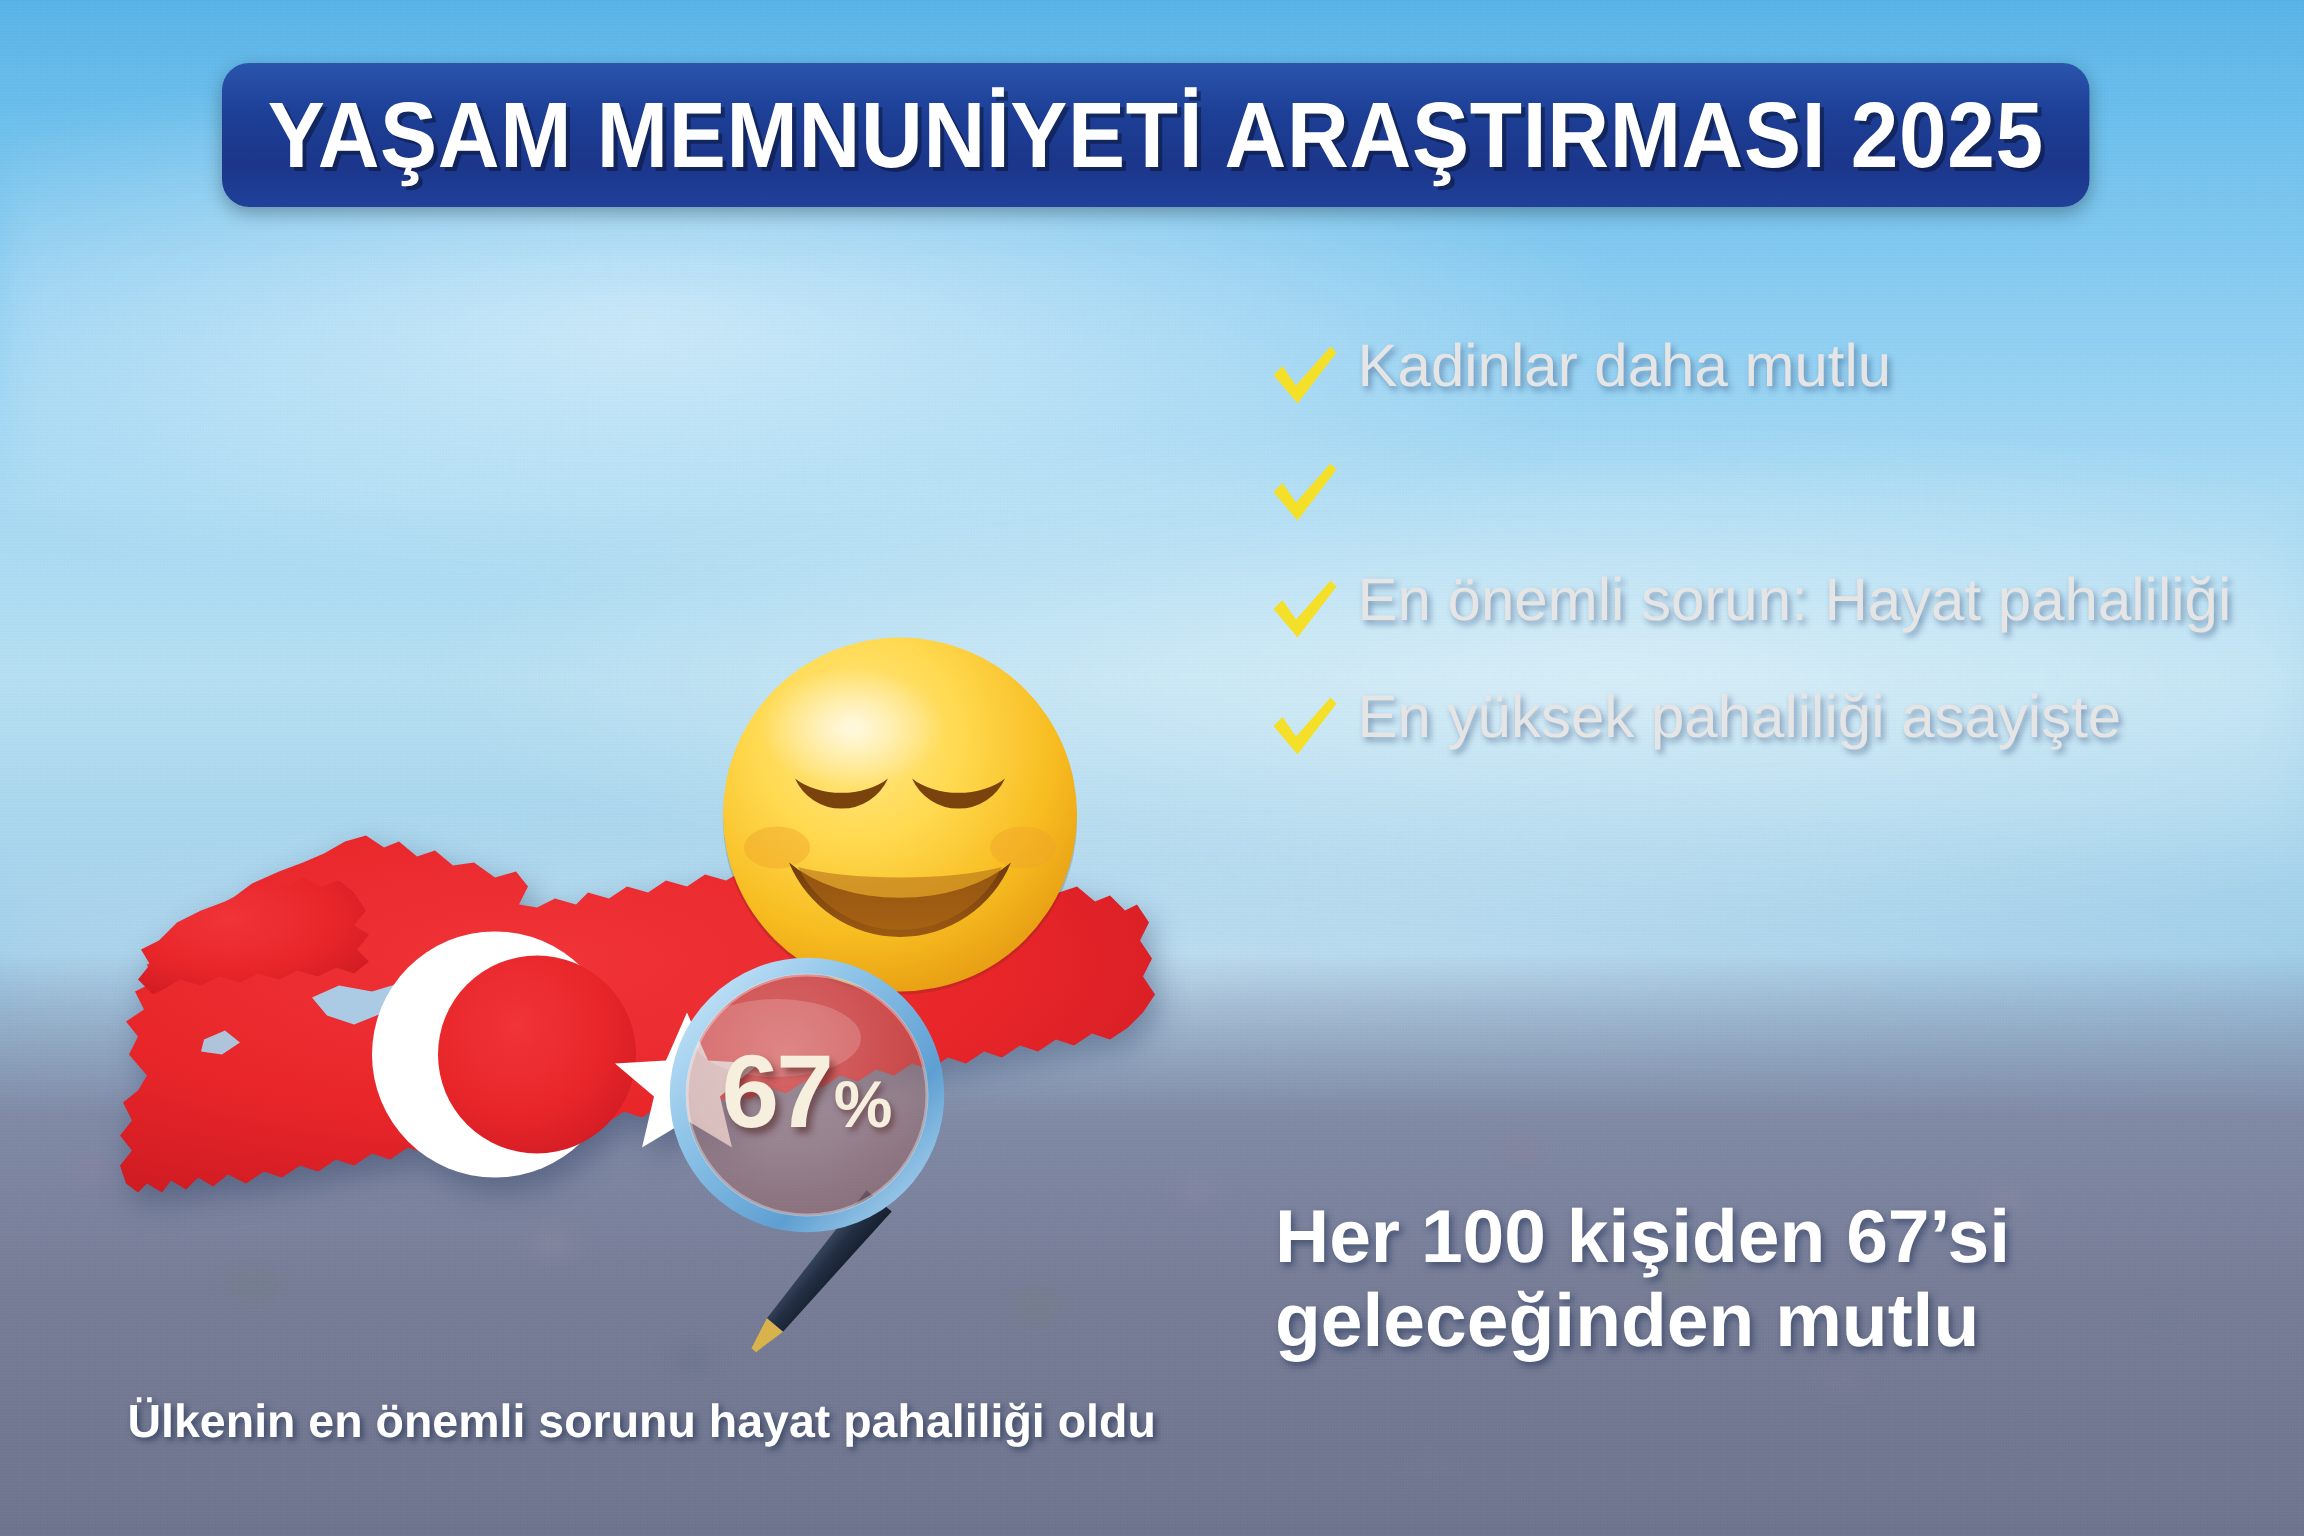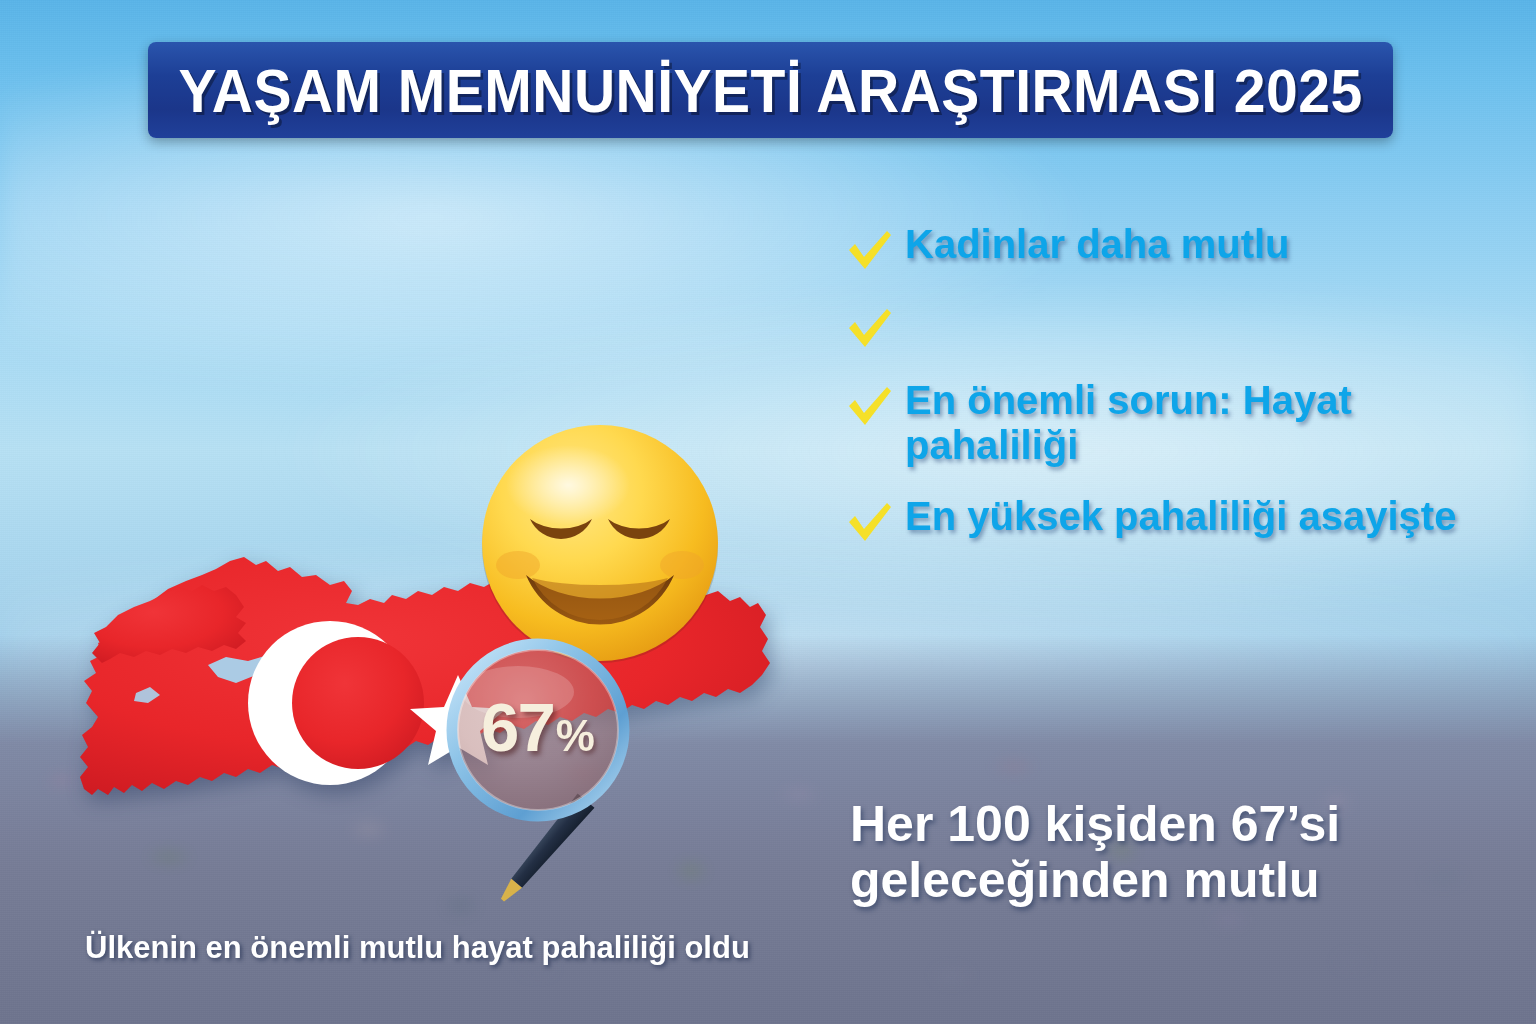--- a/index.html
+++ b/index.html
@@ -83,21 +83,21 @@
     background-image:
       repeating-linear-gradient(0deg, rgba(255,255,255,.07) 0 1px, rgba(0,0,0,.05) 1px 2px),
       repeating-linear-gradient(90deg, rgba(255,255,255,.05) 0 1px, rgba(0,0,0,.04) 1px 2px);
   }
 
   
   .banner {
     position: absolute;
     left: 148px; top: 42px;
     width: 1245px; height: 96px;
-    border-radius: 8px;
+    border-radius: 18px;
     background: linear-gradient(180deg, #2a55ad 0%, #1d3f96 35%, #1b368a 70%, #20409a 100%);
     box-shadow: 0 4px 12px rgba(0,0,0,.30);
     display: flex; align-items: center; justify-content: center;
   }
   .banner-title {
     font-size: 62px;
     font-weight: 700;
     color: #ffffff;
     letter-spacing: 0.5px;
     transform: scaleX(.92);
@@ -147,22 +147,22 @@
     margin-bottom: 26px;
   }
   .check-icon {
     flex: 0 0 auto;
     width: 48px; height: 48px;
     margin-right: 12px;
     margin-top: 4px;
   }
   .bullet-text {
     font-size: 40px;
-    font-weight: 700;
-    color: #0ea5e9;
+    font-weight: 400;
+    color: #e5e5e5;
     line-height: 1.12;
     text-shadow: 2px 3px 4px rgba(30,60,110,.45);
   }
 
   
   .statement {
     position: absolute;
     left: 832px; top: 796px;
     width: 640px;
     font-size: 50px;
@@ -427,15 +427,15 @@
       <circle cx="86" cy="100" r="86" fill="none" stroke="url(#rimGrad)" stroke-width="11"></circle>
       <circle cx="86" cy="100" r="80" fill="none" stroke="#ffffff" stroke-width="2" opacity=".35"></circle>
     </svg>
 
     <div class="mag-value">
       <span class="mag-num">67</span>
       <span class="mag-pct">%</span>
     </div>
   </div>
 
-  <div class="caption">Ülkenin en önemli mutlu hayat pahaliliği oldu</div>
+  <div class="caption">Ülkenin en önemli sorunu hayat pahaliliği oldu</div>
 
 </div>
 
 </body></html>

